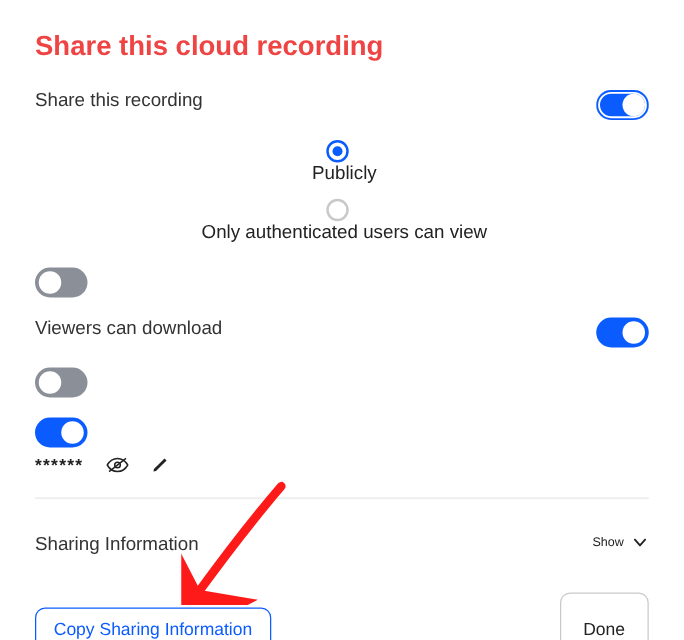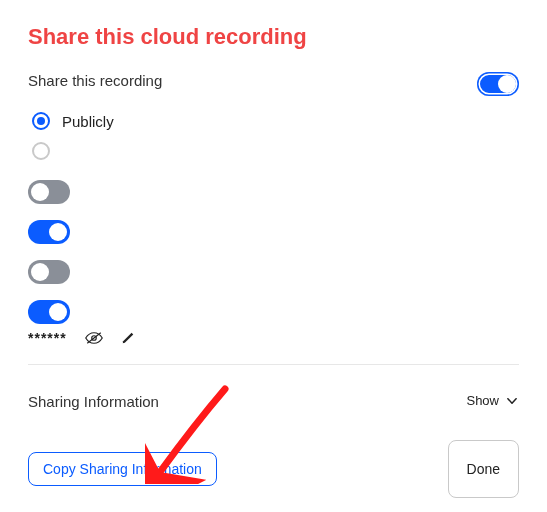--- a/index.html
+++ b/index.html
@@ -59,20 +59,21 @@
     right: 3px;
   }
 
   
   .option {
     display: flex;
     align-items: center;
     margin: 10px 0 12px 4px;
     font-size: 15px;
     cursor: pointer;
+    flex-direction: column;
   }
   .radio {
     width: 18px; height: 18px;
     border-radius: 50%;
     border: 2px solid #c9c9c9;
     margin-right: 12px;
     display: inline-flex;
     align-items: center;
     justify-content: center;
   }
@@ -118,21 +119,21 @@
   .divider {
     border: none;
     border-top: 1px solid #e7e7e7;
     margin: 6px 0 18px 0;
   }
 
   .show-toggle {
     display: inline-flex;
     align-items: center;
     gap: 6px;
-    font-size: 13px;
+    font-size: 10px;
     cursor: pointer;
     color: #222;
   }
   .chevron { display: inline-flex; }
 
   .footer {
     display: flex;
     justify-content: space-between;
     align-items: center;
     margin-top: 30px;
@@ -173,29 +174,31 @@
       <div class="knob"></div>
     </div>
 </div>
 
 <div class="option">
   <span class="radio selected"></span>
   <span>Publicly</span>
 </div>
 <div class="option" style="margin-bottom:20px;">
   <span class="radio"></span>
+  <span>Only authenticated users can view</span>
 </div>
 
 <div class="row">
   <div class="toggle off">
       <div class="knob"></div>
     </div>
 </div>
 
 <div class="row">
+  <span class="label">Viewers can download</span>
   <div class="toggle on">
       <div class="knob"></div>
     </div>
 </div>
 
 <div class="row">
   <div class="toggle off">
       <div class="knob"></div>
     </div>
 </div>

